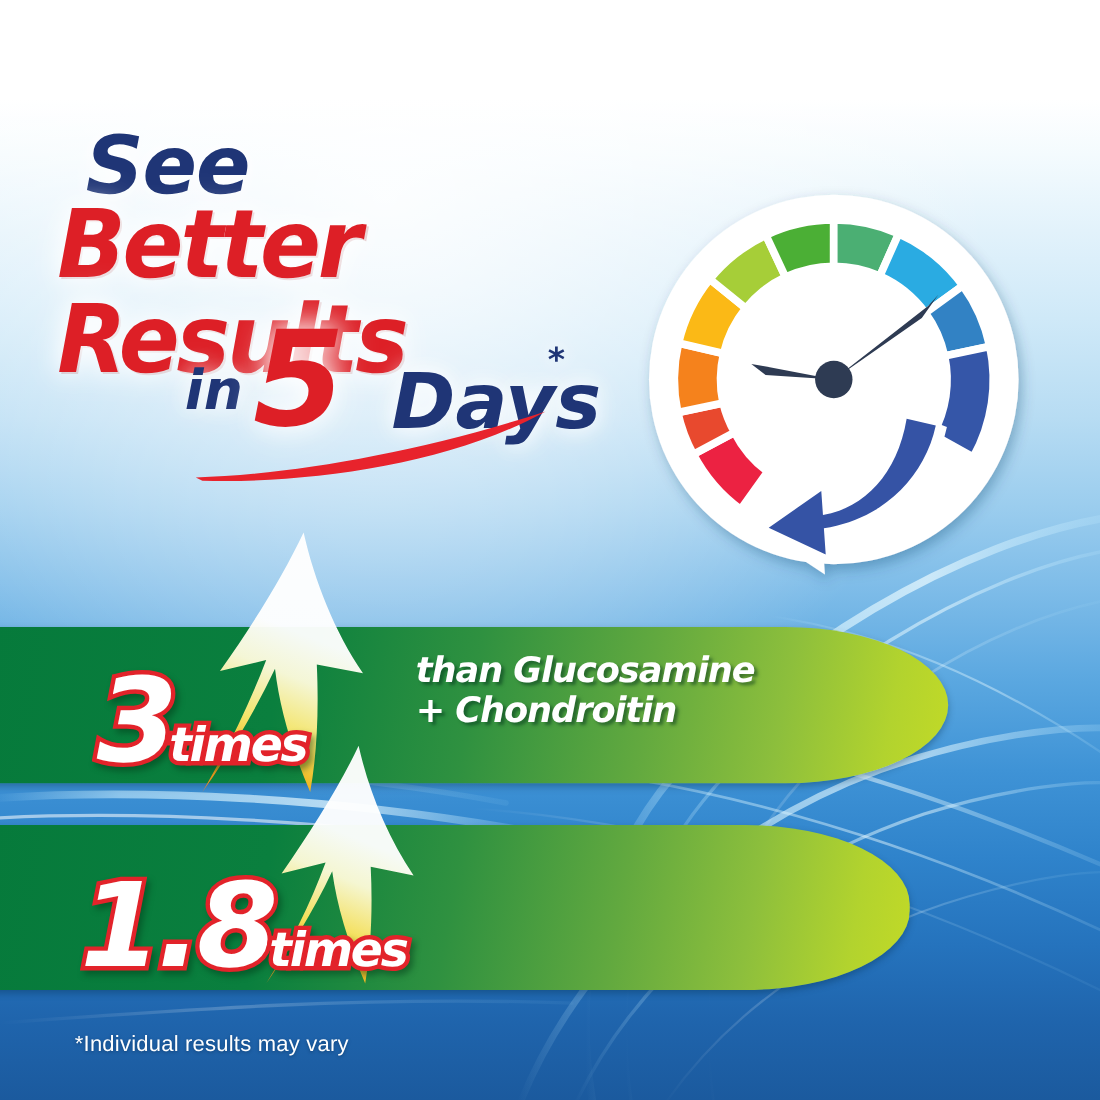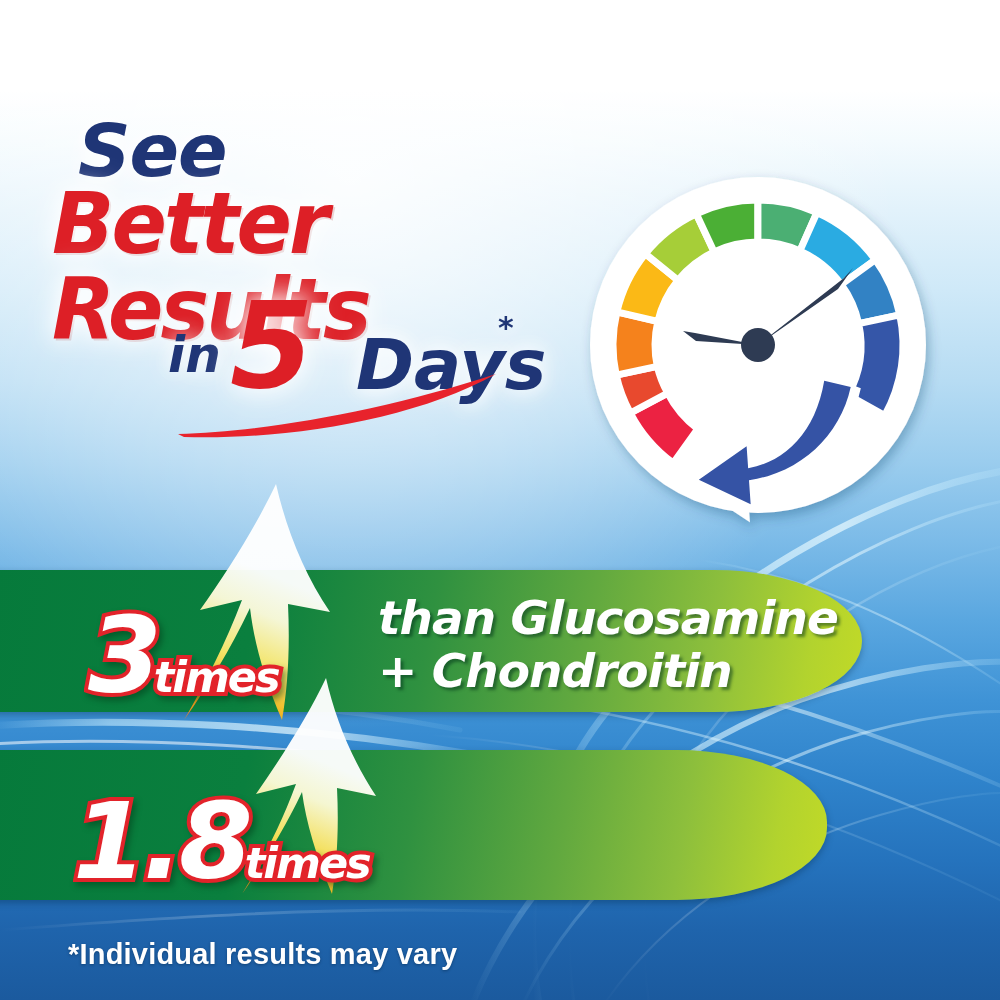--- a/index.html
+++ b/index.html
@@ -108,38 +108,38 @@
   .metric .times{font-size:43px;letter-spacing:-2px;margin-left:-4px;}
 
   .m1{position:absolute;left:96px;top:24px;}
   .m2{position:absolute;left:81px;top:30px;}
 
   .compare{
     position:absolute;z-index:3;
     font-family:"DejaVu Sans", sans-serif;
     font-style:italic;font-weight:700;
     color:#ffffff;
-    font-size:47px;line-height:1.12;
+    font-size:32px;line-height:1.12;
     letter-spacing:-1px;
     text-shadow:3px 3px 3px rgba(0,50,25,.5);
     white-space:pre-line;
   }
   .c1{left:386px;top:22px;}
   .c2{left:430px;top:48px;font-size:46px;}
 
   
   .arrow-up{position:absolute;z-index:2;pointer-events:none;}
   .arrow1{left:178px;top:482px;width:190px;height:240px;}
   .arrow2{left:238px;top:676px;width:170px;height:220px;}
 
   
   .footnote{
     position:absolute;left:68px;top:938px;
     font-family:"Liberation Sans", sans-serif;
-    font-size:29px;font-weight:700;color:#ffffff;
+    font-size:20px;font-weight:400;color:#ffffff;
     letter-spacing:.2px;
     text-shadow:0 1px 3px rgba(0,30,60,.45);
   }
 </style>
 </head>
 <body>
 
 <div class="stage">
 
   <svg class="bg-swoosh" viewBox="0 0 1000 1000" preserveAspectRatio="none">

